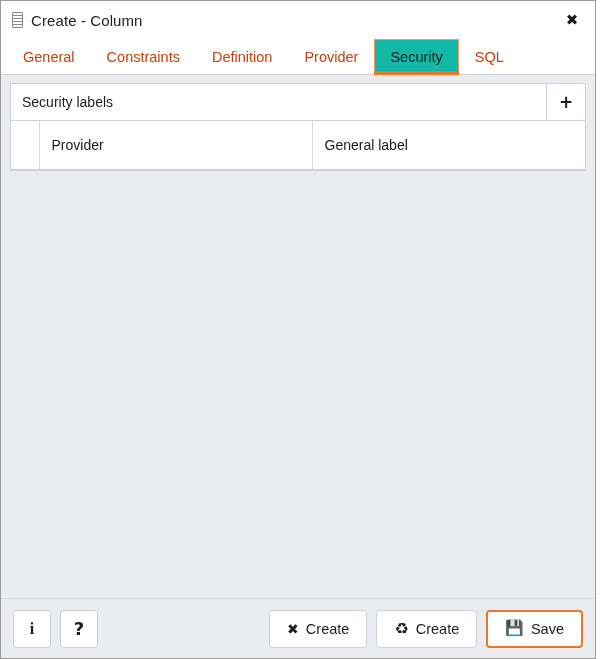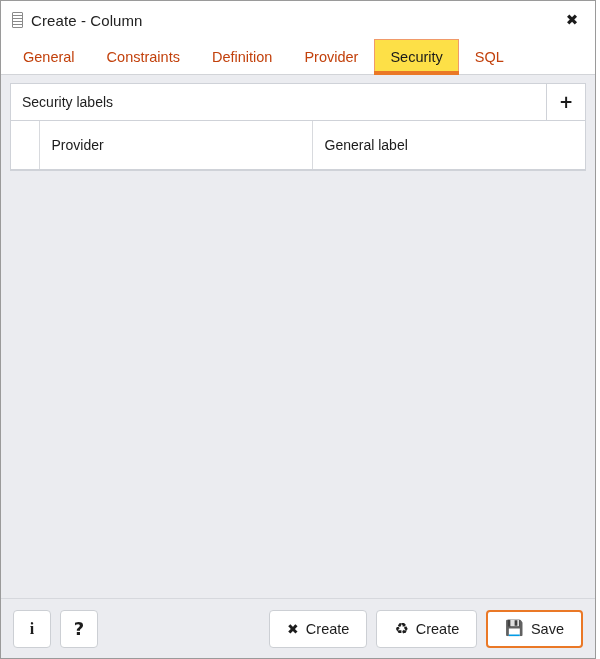--- a/index.html
+++ b/index.html
@@ -110,21 +110,21 @@
     color: #c2410c;
     cursor: pointer;
     background: transparent;
     border: 1px solid transparent;
     border-bottom: none;
     box-sizing: border-box;
     white-space: nowrap;
   }
   .tab.active {
     border-color: #f09a6a;
-    background: #fde047;
+    background: #14b8a6;
     color: #1a1a1a;
   }
   .tab.active::after {
     content: "";
     position: absolute;
     left: -1px;
     right: -1px;
     bottom: -1px;
     height: 4px;
     background: #ea7826;

